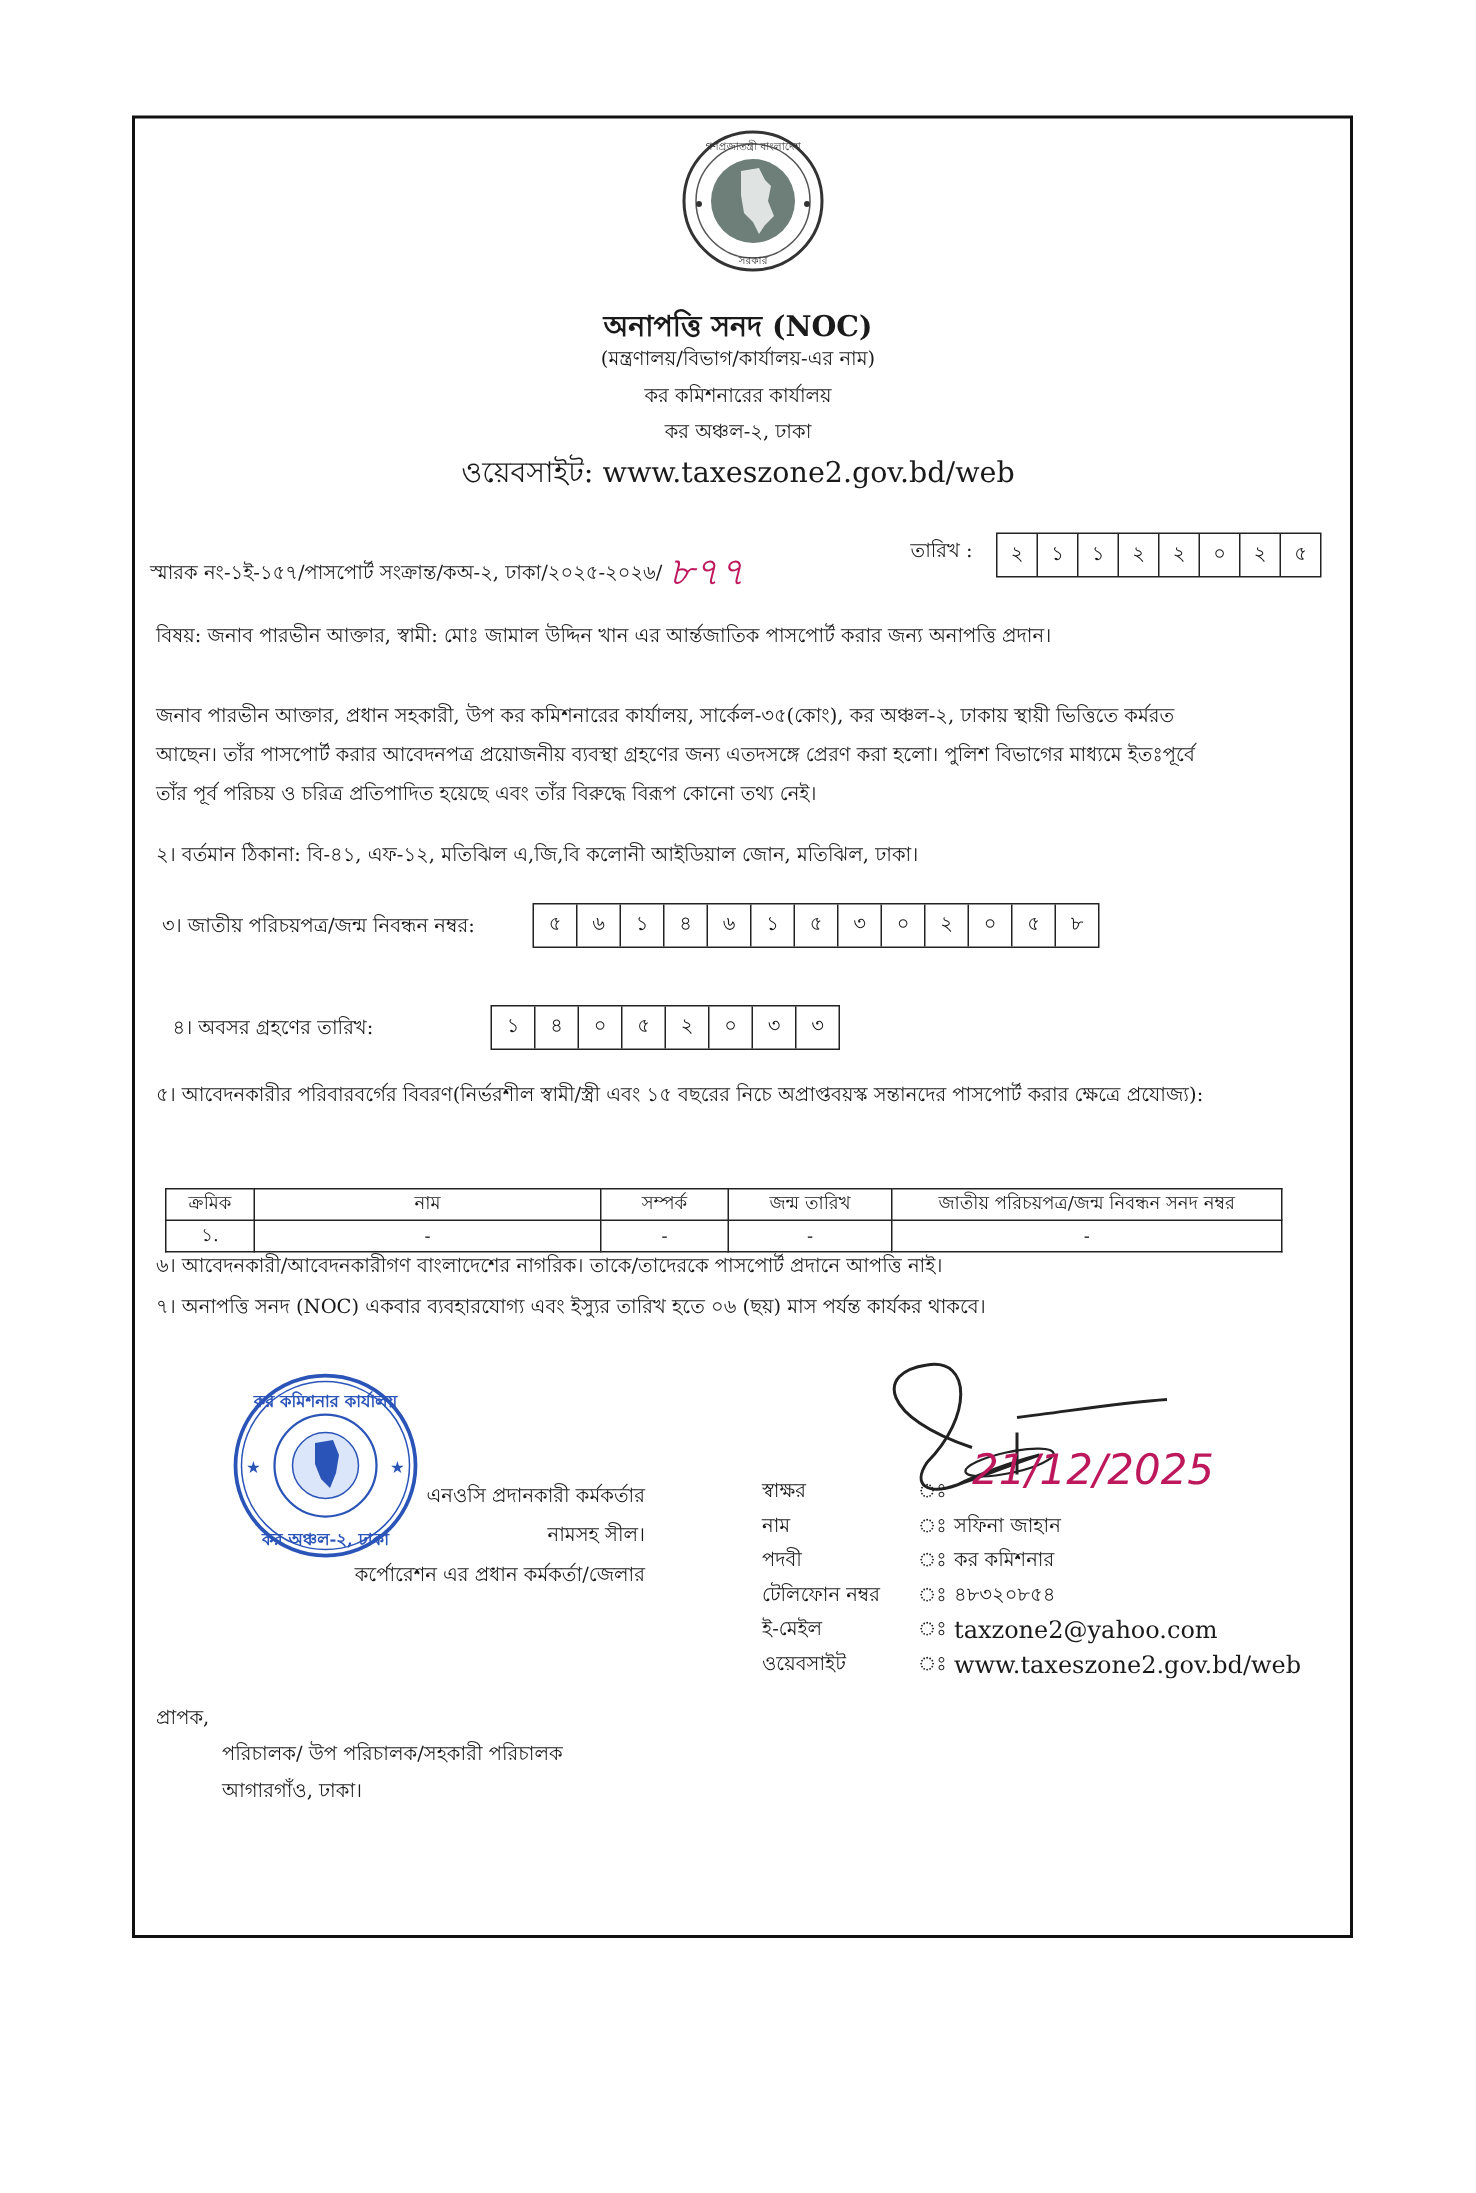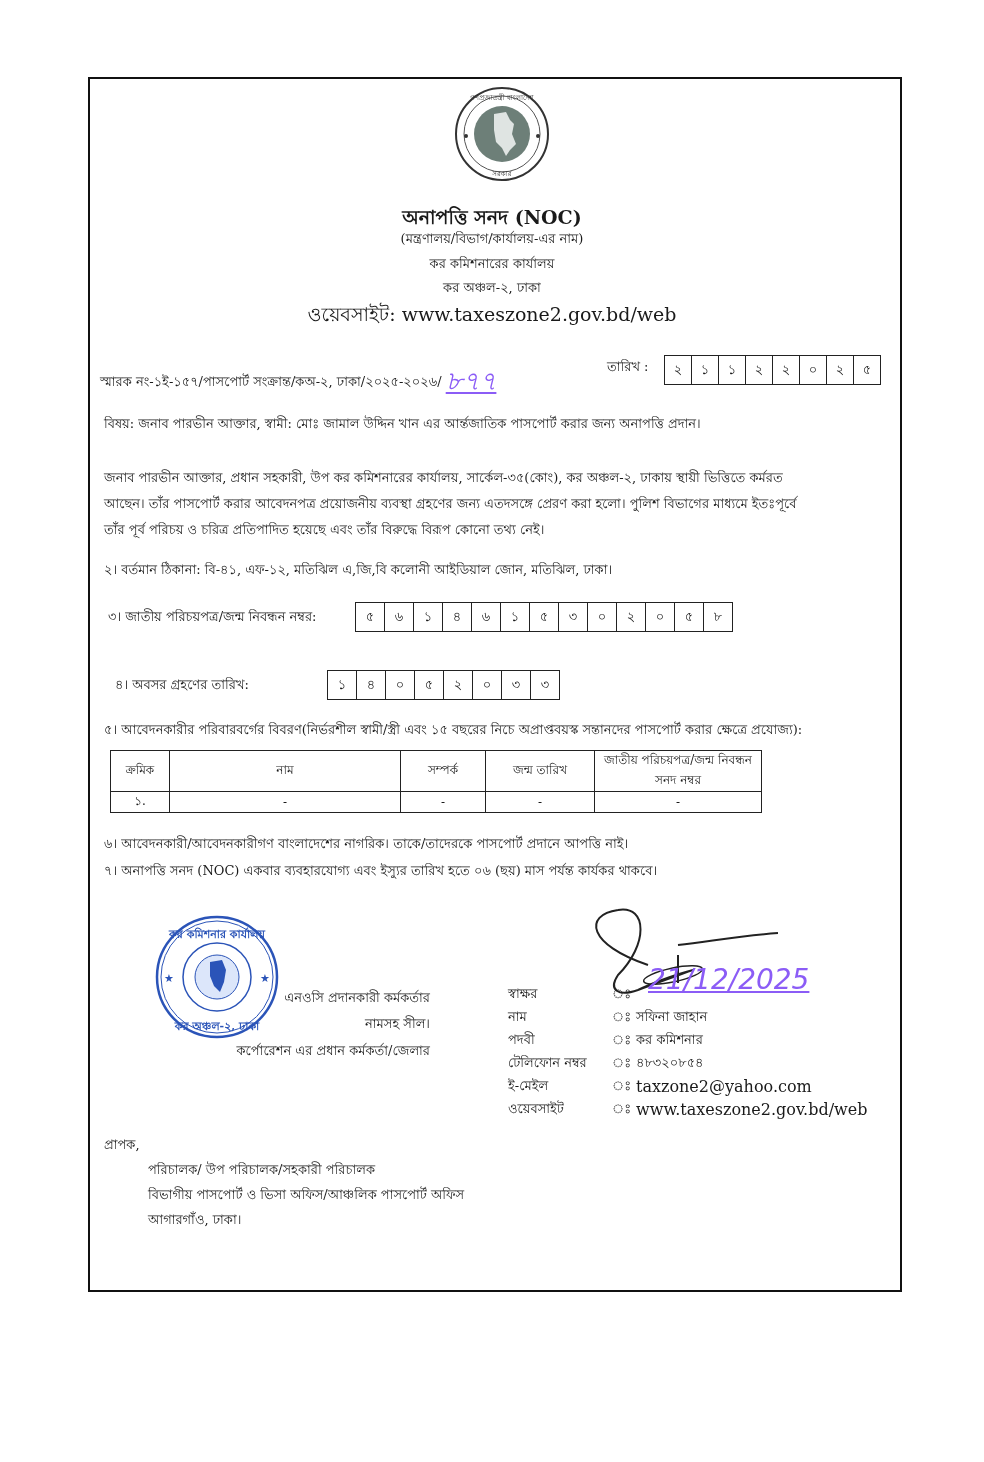--- a/index.html
+++ b/index.html
@@ -17,25 +17,25 @@
     .t13 { font-size: 13px; }
     .t15 { font-size: 19px; }
     .bold { font-weight: bold; }
     .logo { left: 448px; top: 84px; width: 108px; height: 100px; }
     .digitbox { display: flex; border: 1.5px solid #222; }
     .digitbox span {
       display: inline-block; text-align: center; border-right: 1.5px solid #222;
       font-size: 13px; line-height: 28px; height: 28px;
     }
     .digitbox span:last-child { border-right: none; }
-    table.fam { border-collapse: collapse; position: absolute; left: 110px; top: 750px; width: 652px; }
+    table.fam { border-collapse: collapse; position: absolute; left: 110px; top: 792px; width: 745px; }
     table.fam td, table.fam th {
       border: 1.5px solid #222; font-size: 12px; font-weight: normal; text-align: center; height: 20px; padding: 0;
     }
-    .handwritten { font-family: "DejaVu Sans", sans-serif; font-style: italic; color: #8b5cf6; text-decoration: underline; }
+    .handwritten { font-family: "DejaVu Sans", sans-serif; font-style: italic; color: #be185d; }
     .stamp { left: 152px; top: 912px; width: 130px; height: 130px; }
     .sigrow { display: flex; font-size: 13px; height: 23px; align-items: center; }
     .sigrow .lab { width: 104px; }
     .sigrow .colon { width: 24px; }
     .sigrow .val { }
     .sigrow .val.latin { font-size: 16px; }
   </style>
 </head>
 <body>
 
@@ -199,15 +199,14 @@
     <div class="sigrow">
       <span class="lab">ওয়েবসাইট</span>
       <span class="colon">ঃ</span>
       <span class="val latin">www.taxeszone2.gov.bd/web</span>
     </div>
   </div>
 
 <div class="abs t13" style="left:104px; top:1135px;">প্রাপক,</div>
 <div class="abs t13" style="left:148px; top:1157px; line-height:25px;">
   <div>পরিচালক/ উপ পরিচালক/সহকারী পরিচালক</div>
-  <div>বিভাগীয় পাসপোর্ট ও ভিসা অফিস/আঞ্চলিক পাসপোর্ট অফিস</div>
   <div>আগারগাঁও, ঢাকা।</div>
 </div>
 
 </body></html>

